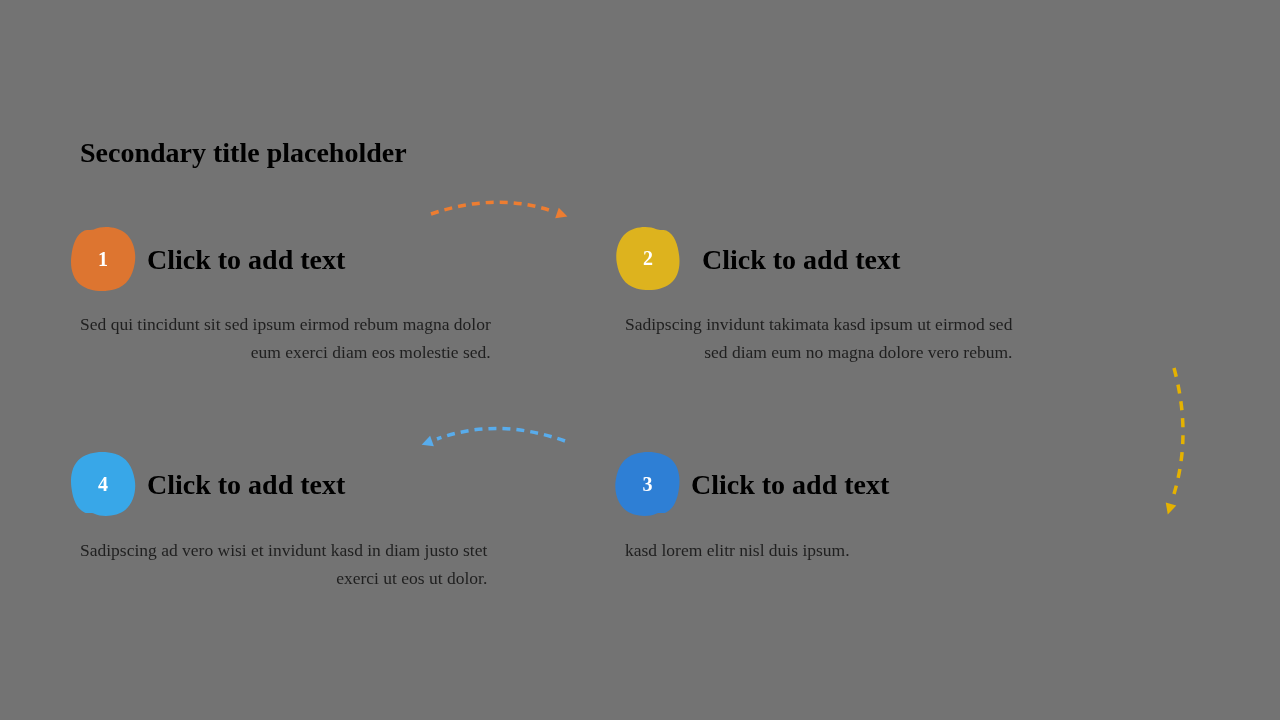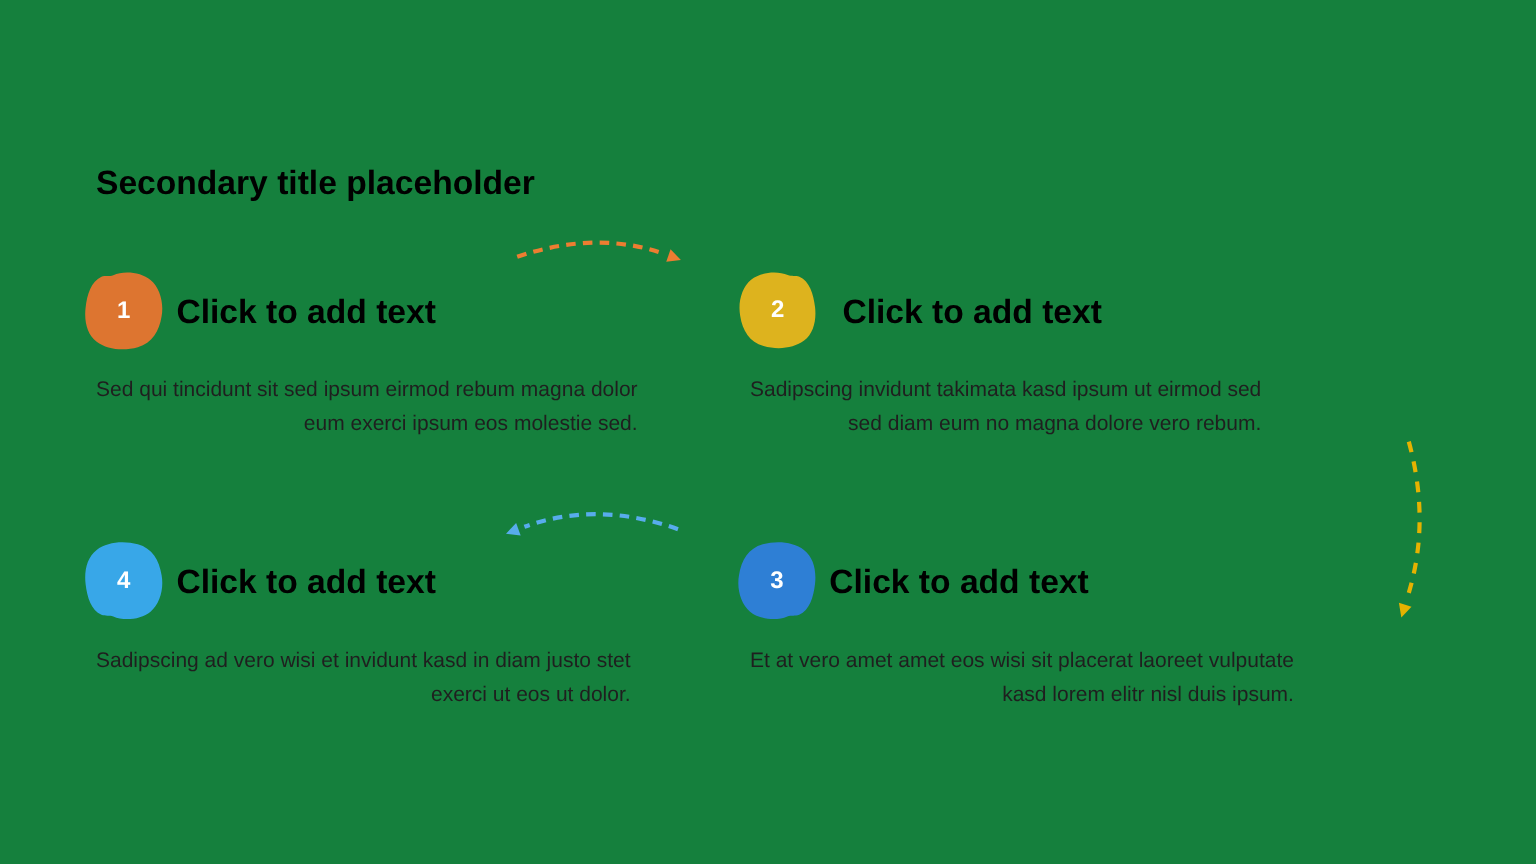--- a/index.html
+++ b/index.html
@@ -1,21 +1,21 @@
 <!DOCTYPE html>
 <html><head>
 <meta charset="utf-8">
 <style>
   html,body{margin:0;padding:0;background:#ffffff;}
   .slide{
     position:relative;
     width:1280px;height:720px;
-    background:#15803d;
+    background:#737373;
     overflow:hidden;
-    font-family:Liberation Sans, sans-serif;
+    font-family:Liberation Serif, serif;
     color:#000;
   }
   .title{
     position:absolute;left:80px;top:137px;
     font-size:28px;font-weight:700;color:#000;
     letter-spacing:0px;white-space:nowrap;margin:0;
   }
   .blob{position:absolute;}
   .blob svg{display:block;width:100%;height:100%;}
   .blob .num{
@@ -85,21 +85,21 @@
 
   <div class="blob blob-1">
     <svg viewBox="0 0 100 100">
         <use href="#blob-shape" fill="#DD7530"></use>
       </svg>
     <span class="num">1</span>
   </div>
   <div class="heading heading-1">Click to add text</div>
   <div class="body body-1">
     <div>Sed qui tincidunt sit sed ipsum eirmod rebum magna dolor</div>
-    <div>eum exerci ipsum eos molestie sed.</div>
+    <div>eum exerci diam eos molestie sed.</div>
   </div>
 
   <div class="blob blob-2">
     <svg viewBox="0 0 100 100">
         <use href="#blob-shape" fill="#DDB31E"></use>
       </svg>
     <span class="num">2</span>
   </div>
   <div class="heading heading-2">Click to add text</div>
   <div class="body body-2">
@@ -108,21 +108,20 @@
   </div>
 
   <div class="blob blob-3">
     <svg viewBox="0 0 100 100">
         <use href="#blob-shape" fill="#2E7FD5"></use>
       </svg>
     <span class="num">3</span>
   </div>
   <div class="heading heading-3">Click to add text</div>
   <div class="body body-3">
-    <div>Et at vero amet amet eos wisi sit placerat laoreet vulputate</div>
     <div>kasd lorem elitr nisl duis ipsum.</div>
   </div>
 
   <div class="blob blob-4">
     <svg viewBox="0 0 100 100">
         <use href="#blob-shape" fill="#38A7E8"></use>
       </svg>
     <span class="num">4</span>
   </div>
   <div class="heading heading-4">Click to add text</div>

